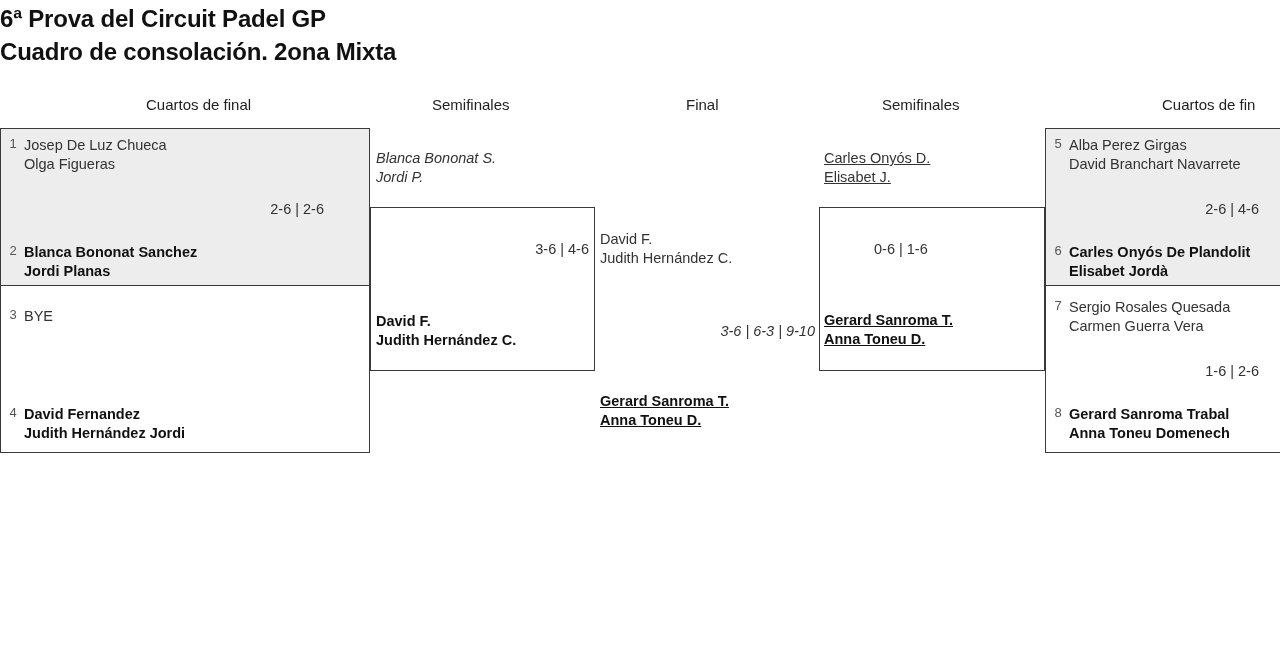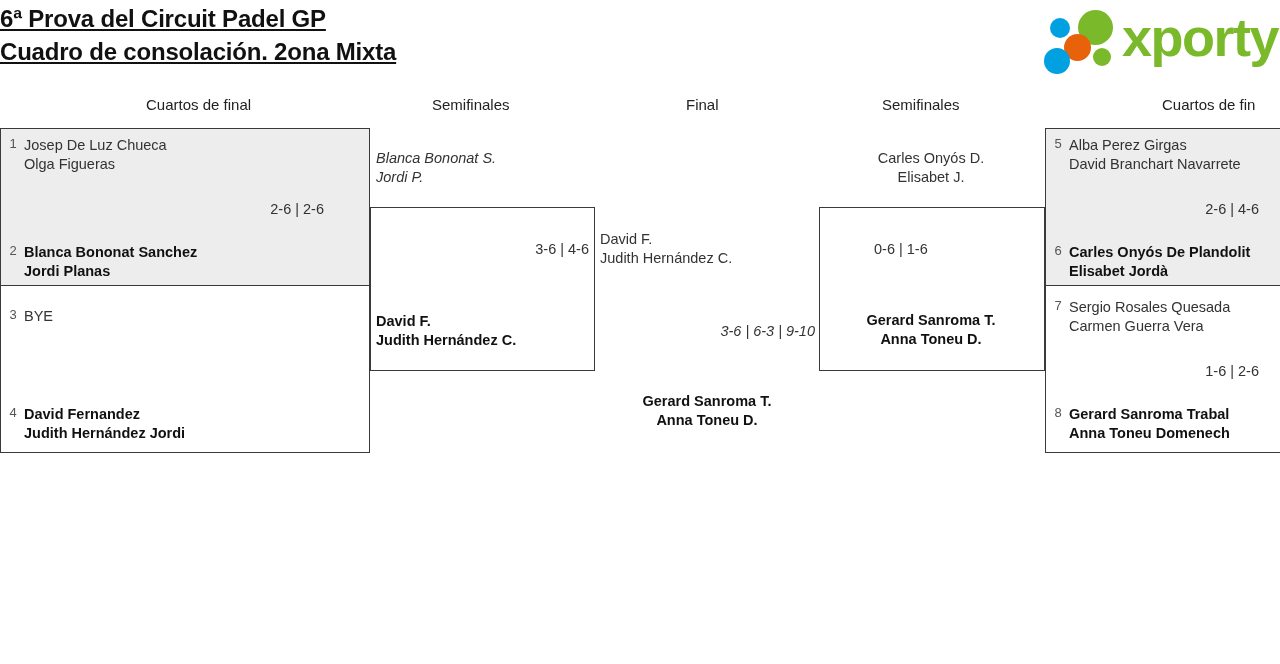--- a/index.html
+++ b/index.html
@@ -10,21 +10,21 @@
     color: #1a1a1a;
     overflow: hidden;
   }
   .page { position: relative; width: 1280px; height: 664px; }
 
   
   .header { position: absolute; left: 0; top: 0; width: 1280px; height: 88px; }
   .title-block { position: absolute; left: 0; top: 2px; }
   .title-line {
     font-size: 24px; font-weight: bold; line-height: 33px;
-    color: #111111; letter-spacing: -0.2px; white-space: nowrap; text-decoration: underline;
+    color: #111111; letter-spacing: -0.2px; white-space: nowrap;
   }
 
   
   .logo { position: absolute; right: 6px; top: 8px; width: 232px; height: 62px; }
   .logo-dots { position: absolute; left: 0; top: 0; width: 92px; height: 62px; }
   .dot { position: absolute; border-radius: 50%; }
   .dot-blue-sm  { left: 8px;  top: 10px; width: 20px; height: 20px; background: #00a0e1; }
   .dot-orange   { left: 22px; top: 26px; width: 27px; height: 27px; background: #e8620c; }
   .dot-blue-lg  { left: 2px;  top: 40px; width: 26px; height: 26px; background: #00a0e1; }
   .dot-green-lg { left: 36px; top: 2px;  width: 35px; height: 35px; background: #7ab929; }
@@ -49,21 +49,21 @@
   
   .match-box { position: absolute; border: 1px solid #3a3a3a; background: #ffffff; }
 
   .slot { position: absolute; display: flex; align-items: center; }
   .seed {
     font-size: 13px; color: #555555; width: 22px;
     text-align: center; flex: 0 0 22px;
   }
   .names { font-size: 14.5px; line-height: 19px; color: #333333; white-space: nowrap; }
   .names.winner { font-weight: bold; color: #111111; }
-  .names.ralign { text-align: center; }
+  .names.ralign { text-align: left; text-decoration: underline; }
   .score {
     position: absolute; font-size: 14.5px; color: #333333; white-space: nowrap;
   }
   .score.ralign { text-align: right; }
 
   
   #qf-left-frame { left: 0px; top: 128px; width: 370px; height: 325px; }
   #qf-left-top-shade {
     position: absolute; left: 1px; top: 129px; width: 368px; height: 157px;
     background: #ededed; border-bottom: 1px solid #3a3a3a;
@@ -109,30 +109,20 @@
 <body>
 
 <div class="page">
 
   <div class="header">
     <div class="title-block">
       <div class="title-line">6ª Prova del Circuit Padel GP</div>
       <div class="title-line">Cuadro de consolación. 2ona Mixta</div>
     </div>
 
-    <div class="logo">
-      <div class="logo-dots">
-        <span class="dot dot-green-lg"></span>
-        <span class="dot dot-blue-sm"></span>
-        <span class="dot dot-orange"></span>
-        <span class="dot dot-blue-lg"></span>
-        <span class="dot dot-green-sm"></span>
-      </div>
-      <div class="logo-text">xporty</div>
-    </div>
   </div>
 
   <div class="col-header ch-qf-left">Cuartos de final</div>
   <div class="col-header ch-sf-left">Semifinales</div>
   <div class="col-header ch-final">Final</div>
   <div class="col-header ch-sf-right">Semifinales</div>
   <div class="col-header ch-qf-right">Cuartos de fin</div>
 
   <div class="match-box" id="qf-left-frame"></div>
   <div id="qf-left-top-shade"></div>

